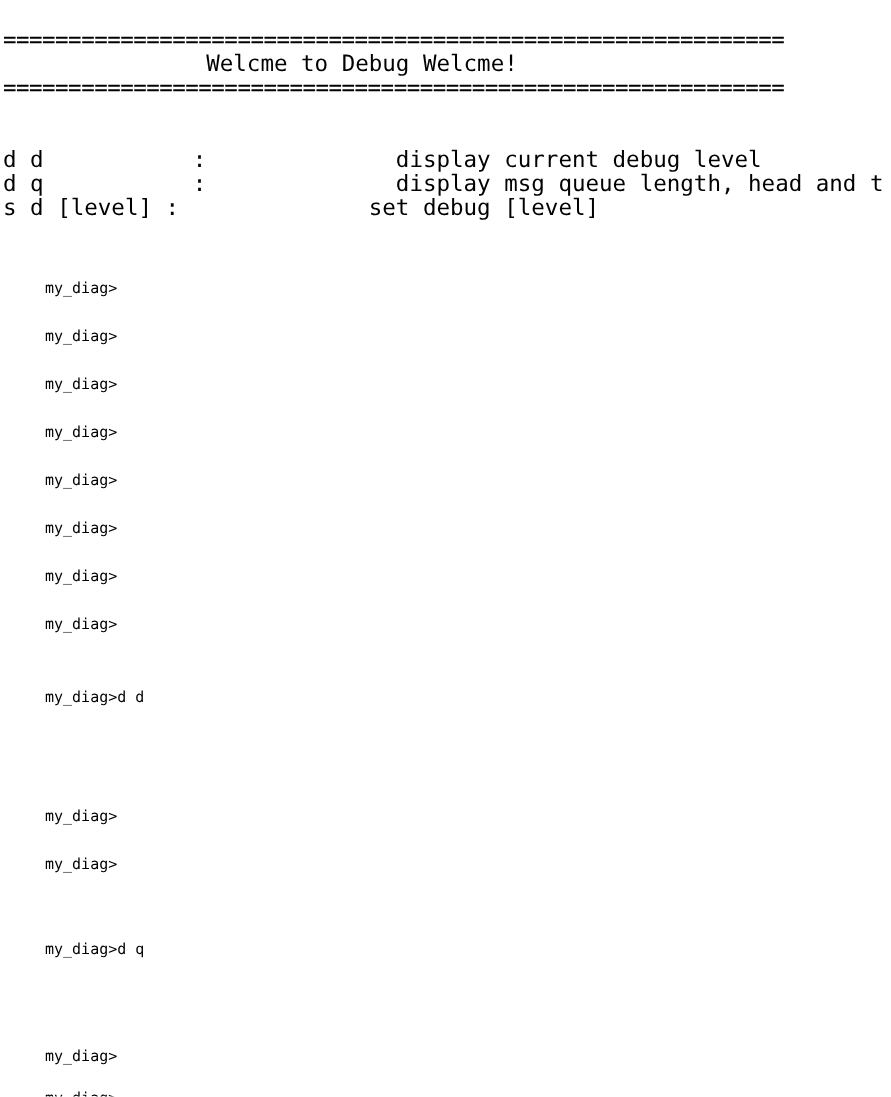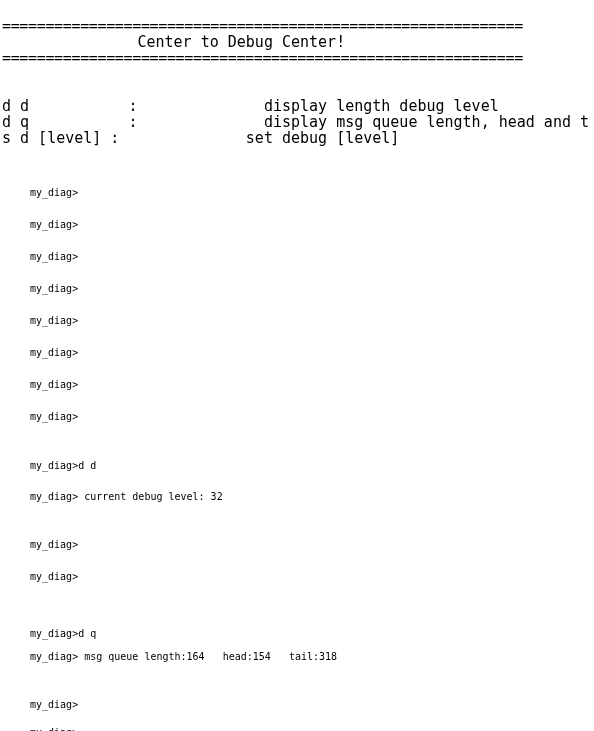--- a/index.html
+++ b/index.html
@@ -52,34 +52,32 @@
     line-height: 16px;
     padding-left: 28px;
   }
 </style>
 </head>
 <body>
 
 <div id="console">
 
 <div class="term-line rule" style="top: 18px;">============================================================</div>
-    <div class="term-line banner-title" style="top: 34px;">               Center to Debug Center!</div>
+    <div class="term-line banner-title" style="top: 34px;">               Welcme to Debug Welcme!</div>
     <div class="term-line rule" style="top: 50px;">============================================================</div>
-    <div class="term-line help-line" style="top: 98px;">d d           :              display length debug level</div>
+    <div class="term-line help-line" style="top: 98px;">d d           :              display current debug level</div>
     <div class="term-line help-line" style="top: 130px;">s d [level] :              set debug [level]</div>
     <div class="term-line help-line" style="top: 114px;">d q           :              display msg queue length, head and t</div>
     <div class="term-line prompt-line" style="top: 185px;">my_diag&gt;</div>
     <div class="term-line prompt-line" style="top: 217px;">my_diag&gt;</div>
     <div class="term-line prompt-line" style="top: 249px;">my_diag&gt;</div>
     <div class="term-line prompt-line" style="top: 281px;">my_diag&gt;</div>
     <div class="term-line prompt-line" style="top: 313px;">my_diag&gt;</div>
     <div class="term-line prompt-line" style="top: 345px;">my_diag&gt;</div>
     <div class="term-line prompt-line" style="top: 377px;">my_diag&gt;</div>
     <div class="term-line prompt-line" style="top: 409px;">my_diag&gt;</div>
     <div class="term-line prompt-line" style="top: 458px;">my_diag&gt;d d</div>
-    <div class="term-line prompt-line" style="top: 489px;">my_diag&gt; current debug level: 32</div>
     <div class="term-line prompt-line" style="top: 537px;">my_diag&gt;</div>
     <div class="term-line prompt-line" style="top: 569px;">my_diag&gt;</div>
     <div class="term-line prompt-line" style="top: 626px;">my_diag&gt;d q</div>
-    <div class="term-line prompt-line" style="top: 649px;">my_diag&gt; msg queue length:164   head:154   tail:318</div>
     <div class="term-line prompt-line" style="top: 697px;">my_diag&gt;</div>
     <div class="term-line prompt-line" style="top: 725px;">my_diag&gt;</div>
   </div>
 
 </body></html>

